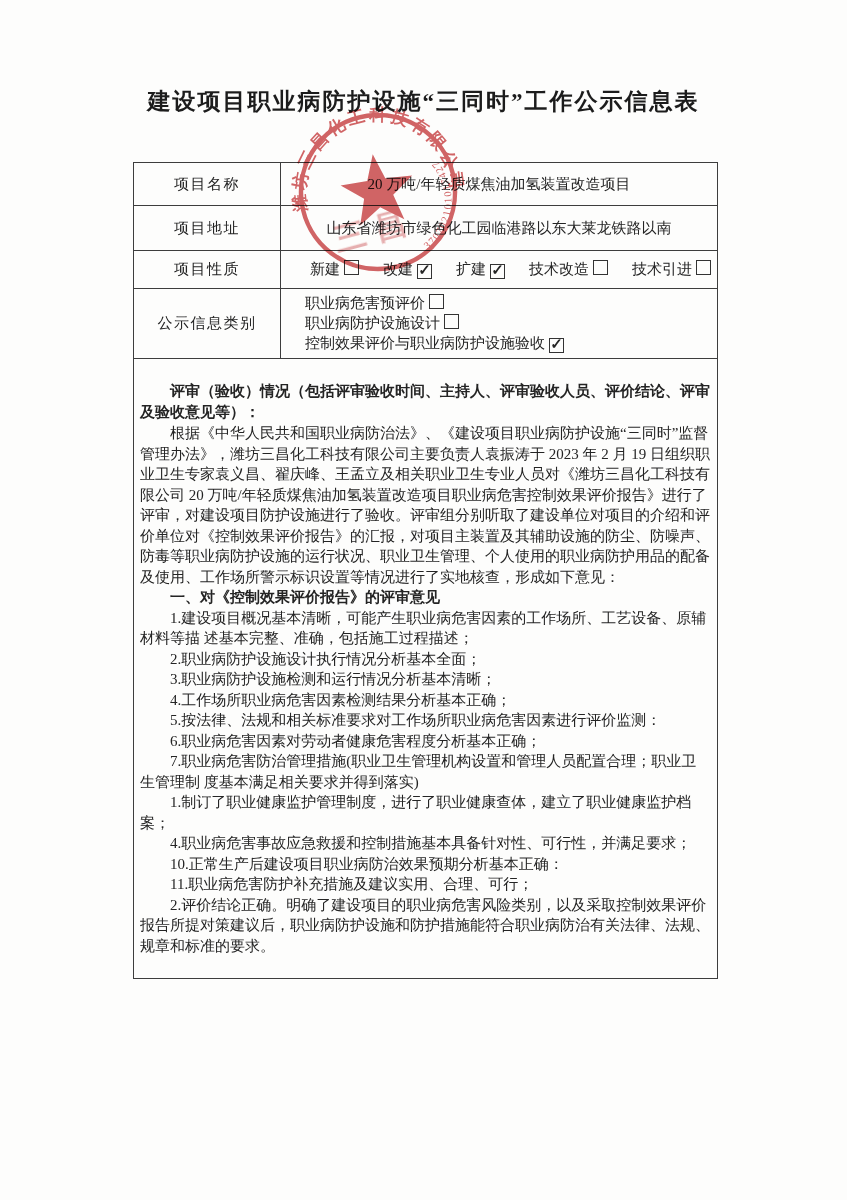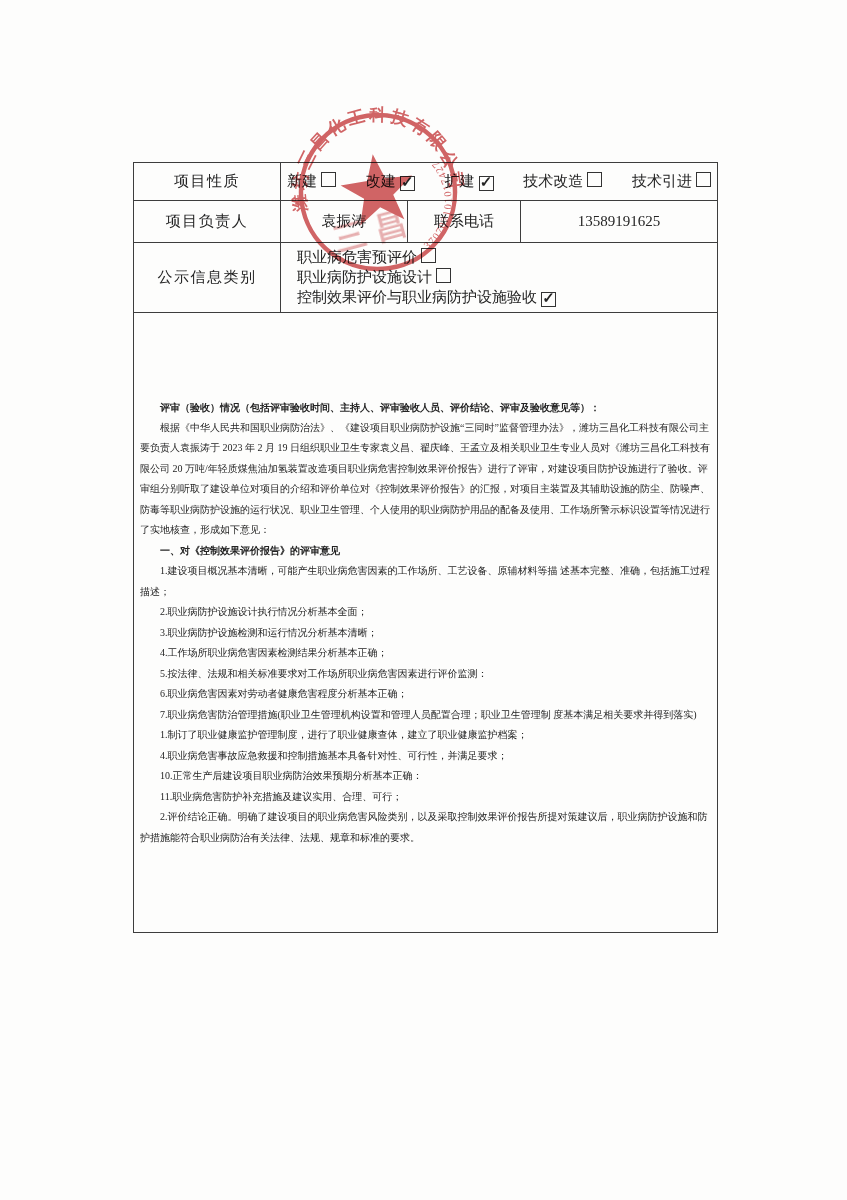--- a/index.html
+++ b/index.html
@@ -22,31 +22,31 @@
   }
   table.info td{
     border:1.6px solid #3d3d3d;
     font-size:15px;vertical-align:middle;padding:2px 6px;
     overflow:hidden;
   }
   .lbl{text-align:center;letter-spacing:1.5px;}
   .ctr{text-align:center;}
   .r1{height:43px}.r2{height:45px}.r3{height:38px}.r4{height:42px}
   .r5{height:70px}.r6{height:78px}
-  .opts{display:flex;justify-content:space-between;align-items:center;gap:24px;}
+  .opts{display:flex;justify-content:flex-end;align-items:center;gap:24px;}
   .opt{white-space:nowrap;}
   .cb{
     display:inline-block;width:13px;height:13px;border:1.6px solid #333;
     margin-left:4px;vertical-align:-1px;line-height:11px;text-align:center;
     font-size:15px;font-weight:700;overflow:visible;
   }
-  .cats .opt{display:block;margin:1px 8px;text-align:left;padding-left:2px;}
+  .cats .opt{display:block;margin:1px 16px;text-align:left;padding-left:2px;}
   .narrow{padding:0 20px;text-align:center;}
   .rv-cell{vertical-align:top;padding:5px 7px;height:615px;}
-  .rv{line-height:20.5px;font-size:10px;}
+  .rv{line-height:20.5px;font-size:15px;}
   .rv p{margin:0;text-indent:2em;}
   .rv-h{font-weight:700;text-indent:0;margin:0;line-height:21px;}
   .rv-s{font-weight:700;text-indent:2em;margin:0;font-family:Liberation Serif, serif;}
   
   .stamp{
     position:absolute;left:278px;top:92px;width:200px;height:200px;
     transform:rotate(-8deg);
     opacity:.78;mix-blend-mode:multiply;pointer-events:none;z-index:5;
   }
   .stamp svg{display:block}
@@ -55,51 +55,54 @@
     font-size:32px;font-weight:700;color:#c6393b;letter-spacing:10px;
     opacity:.5;filter:blur(.7px);transform:rotate(-7deg);
     white-space:nowrap;
   }
 </style>
 </head>
 <body>
 
 <div class="page">
 
+  <div class="doc-title">建设项目职业病防护设施“三同时”工作公示信息表</div>
 
   <table class="info">
     <colgroup>
       <col style="width:147px">
         <col style="width:127px">
         <col style="width:113px">
         <col style="width:197px">
     </colgroup>
 
     <tbody>
+        <tr class="r1">
+      <td class="lbl">项目名称</td>
+      <td class="ctr" colspan="3">20 万吨/年轻质煤焦油加氢装置改造项目</td>
+    </tr>
 
+    <tr class="r2">
+      <td class="lbl">项目地址</td>
+      <td class="ctr" colspan="3">山东省潍坊市绿色化工园临港路以东大莱龙铁路以南</td>
+    </tr>
 
     <tr class="r3">
       <td class="lbl">项目性质</td>
       <td colspan="3">
         <div class="opts">
           <span class="opt"><span>新建</span><span class="cb"></span></span>
           <span class="opt"><span>改建</span><span class="cb">✓</span></span>
           <span class="opt"><span>扩建</span><span class="cb">✓</span></span>
           <span class="opt"><span>技术改造</span><span class="cb"></span></span>
           <span class="opt"><span>技术引进</span><span class="cb"></span></span>
         </div>
       </td>
     </tr>
 
-    <tr class="r4">
-      <td class="lbl">项目负责人</td>
-      <td class="ctr">袁振涛</td>
-      <td class="ctr">联系电话</td>
-      <td class="ctr">13589191625</td>
-    </tr>
 
     <tr class="r5">
       <td class="lbl">公示信息类别</td>
       <td colspan="3" class="cats">
         <span class="opt"><span>职业病危害预评价</span><span class="cb"></span></span>
         <span class="opt"><span>职业病防护设施设计</span><span class="cb"></span></span>
         <span class="opt"><span>控制效果评价与职业病防护设施验收</span><span class="cb">✓</span></span>
       </td>
     </tr>
 

